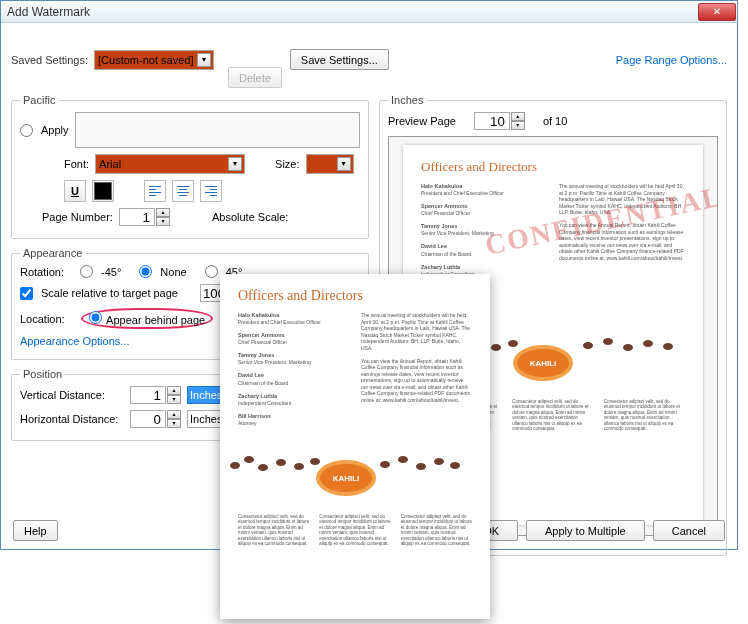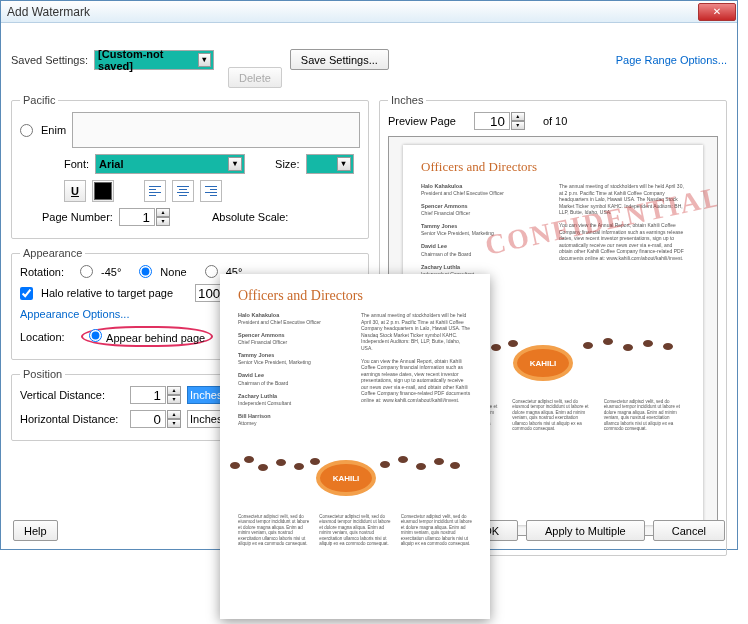--- a/index.html
+++ b/index.html
@@ -4,21 +4,21 @@
 <style>
 * { box-sizing: border-box; margin: 0; padding: 0; }
 body { font-family: "Segoe UI", Tahoma, sans-serif; font-size: 11px; background: #fff; width: 748px; height: 624px; overflow: hidden; position: relative; }
 .window { width: 738px; height: 550px; background: #fff; border: 1px solid #5a8bb8; position: relative; }
 .titlebar { height: 22px; background: linear-gradient(#fefefe, #e0eef8); border-bottom: 1px solid #b8d0e4; display: flex; align-items: center; padding: 0 1px 0 6px; }
 .titlebar span.ttext { flex: 1; color: #333; font-size: 12px; }
 .close-btn { width: 38px; height: 18px; background: linear-gradient(#e88, #c62828); border: 1px solid #a33; border-radius: 2px; color: #fff; text-align: center; font-size: 10px; line-height: 15px; cursor: pointer; }
 .body { padding: 8px 10px; position: relative; height: calc(100% - 22px); }
 .toprow { display: flex; align-items: center; margin-bottom: 6px; }
 .toprow label { margin-right: 6px; color: #333; }
-.select, .textinput, .numinput { border: 1px solid #aaa; background: #14b8a6; font-size: 11px; padding: 1px 3px; font-weight: bold; }
+.select, .textinput, .numinput { border: 1px solid #aaa; background: #c2410c; font-size: 11px; padding: 1px 3px; }
 .select { height: 20px; width: 120px; display: inline-flex; align-items: center; justify-content: space-between; padding-right:2px;}
 .select .sarrow{width:14px;height:14px;border:1px solid #999;background:linear-gradient(#fefefe,#ddd);font-size:8px;text-align:center;line-height:12px;}
 .btn { background: linear-gradient(#fdfdfd,#ebebeb); border: 1px solid #999; padding: 2px 10px; font-size: 11px; border-radius: 2px; cursor: pointer; height: 21px; }
 .btn.dis { color: #aaa; border-color: #ccc; cursor: default; margin-top: 36px; }
 .link { color: #0066cc; cursor: pointer; }
 .cols { display: flex; gap: 10px; }
 .leftcol { width: 382px; }
 .rightcol { flex: 1; }
 fieldset { border: 1px solid #ccc; border-radius: 2px; padding: 6px 8px; margin-bottom: 8px; }
 legend { color: #444; padding: 0 3px; font-size: 11px; }
@@ -80,21 +80,21 @@
       <span class="link">Page Range Options...</span>
     </div>
 
     <div class="cols">
       <div class="leftcol">
 
         <fieldset>
           <legend>Pacific</legend>
           <div class="row">
             <input type="radio" style="">
-            <span>Enim</span>
+            <span>Apply</span>
             <div class="tbox"></div>
           </div>
           <div class="row" style="margin-left:44px">
             <span>Font:</span>
             <div class="select" style="width:150px">
               <span>Arial</span>
               <span class="sarrow">▾</span>
             </div>
             <span style="width:18px"></span>
             <span>Size:</span>
@@ -153,43 +153,43 @@
               <span>-45°</span>
             <span style="width:6px"></span>
             <input type="radio" checked="" style="">
               <span>None</span>
             <span style="width:6px"></span>
             <input type="radio" style="">
               <span>45°</span>
           </div>
           <div class="row">
             <input type="checkbox" checked="" style="">
-            <span>Halo relative to target page</span>
+            <span>Scale relative to target page</span>
             <span style="width:10px"></span>
             <div class="numsp">
               <input style="width: 42px;" value="100%">
               <div class="spbtns">
                   <div>▴</div>
                   <div>▾</div>
                 </div>
             </div>
-          </div>
-          <div class="row">
-            <span class="link">Appearance Options...</span>
           </div>
           <div class="row">
             <span>Location:</span>
             <span style="width:4px"></span>
             <span class="circled">
               <input type="radio" checked="" style="">
               <span>Appear behind page</span>
             </span>
             <span style="width:6px"></span>
             <input type="radio" style="">
             <span>App</span>
+          </div>
+          <div class="row">
+            <span class="link">Appearance Options...</span>
           </div>
         </fieldset>
 
         <fieldset>
           <legend>Position</legend>
           <div class="row">
             <span style="width:104px">Vertical Distance:</span>
             <div class="numsp">
               <input value="1" style="">
               <div class="spbtns">

